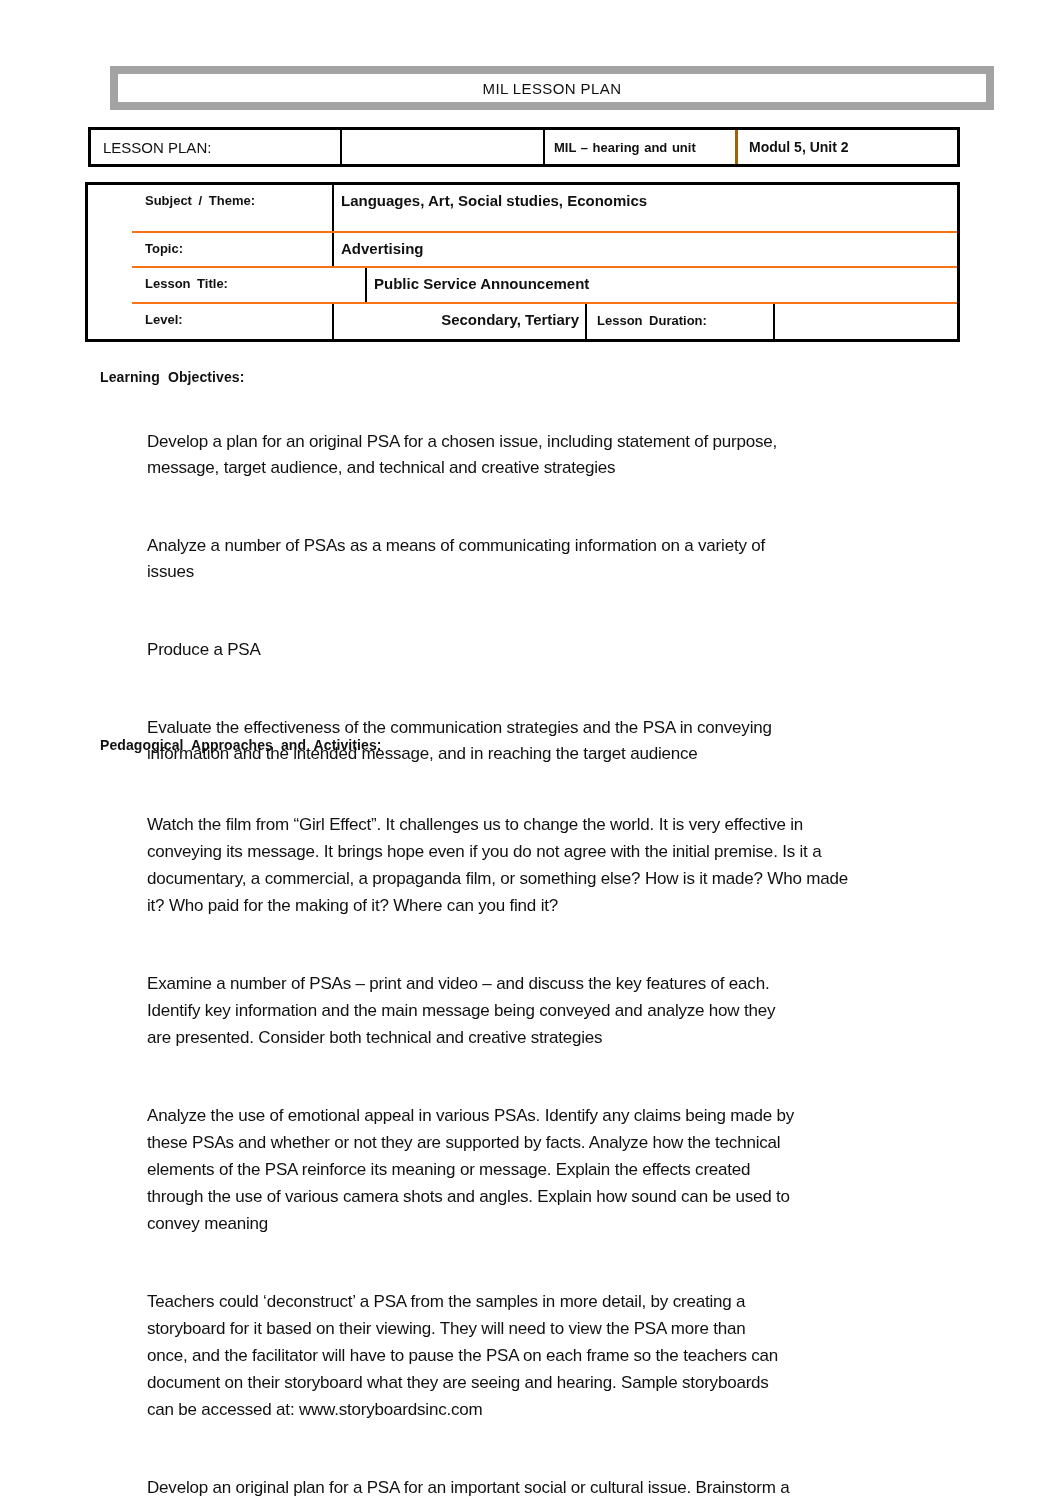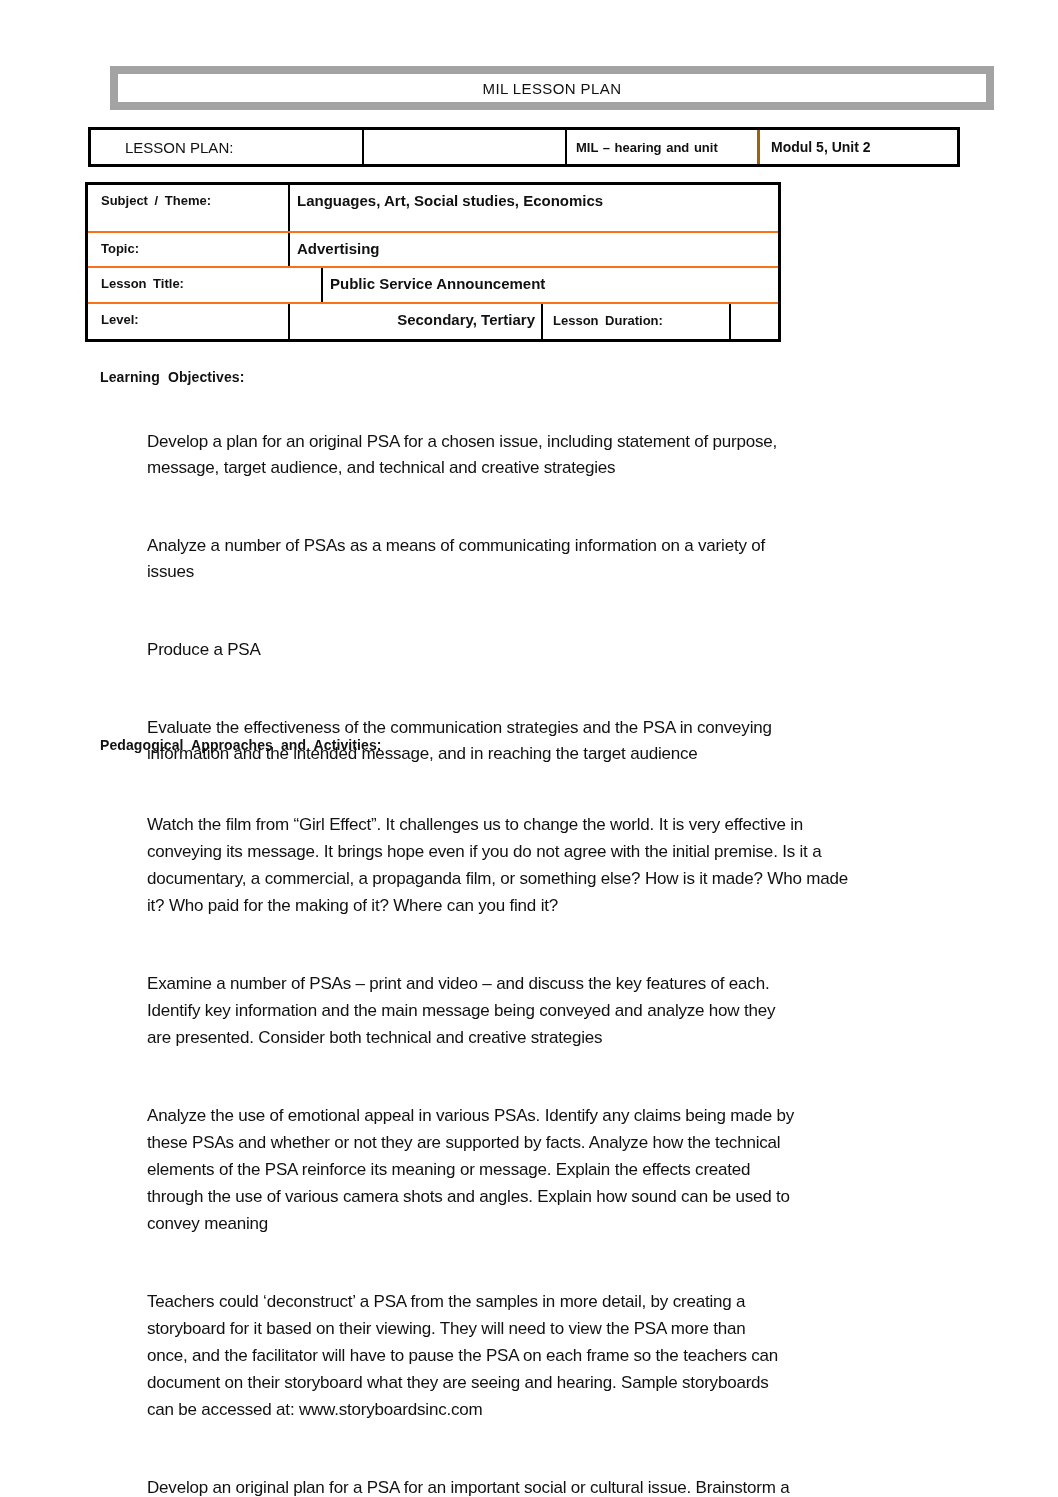--- a/index.html
+++ b/index.html
@@ -27,37 +27,37 @@
   }
 
   
   .table-a {
     position: absolute;
     left: 88px; top: 127px;
     width: 872px; height: 40px;
     border: 3px solid #000;
     box-sizing: border-box;
     display: flex;
-    padding-left: 22px;
   }
   .ta-cell { box-sizing: border-box; display: flex; align-items: center; }
   .ta-c1 { width: 249px; padding-left: 12px; font-size: 15px; }
   .ta-c2 { width: 203px; border-left: 2px solid #000; }
   .ta-c3 { width: 192px; border-left: 2px solid #000; padding-left: 9px;
            font-weight: 700; font-size: 13px; word-spacing: 1px; }
   .ta-c4 { flex: 1; border-left: 3px solid #a16207; padding-left: 11px;
            font-weight: 700; font-size: 14px; }
 
   
   .table-b {
     position: absolute;
     left: 85px; top: 182px;
-    width: 696px;
+    width: 875px;
     border: 3px solid #000;
     box-sizing: border-box;
+    padding-left: 44px;
   }
   .tb-row { display: flex; }
   .tb-row + .tb-row { border-top: 2px solid #f97316; }
   .tb-row1 { height: 46px; }
   .tb-row2 { height: 33px; }
   .tb-row3 { height: 34px; gap: 33px; }
   .tb-row4 { height: 35px; }
   .tb-cell { box-sizing: border-box; }
   .tb-label {
     width: 200px; padding: 8px 6px 0 13px;

